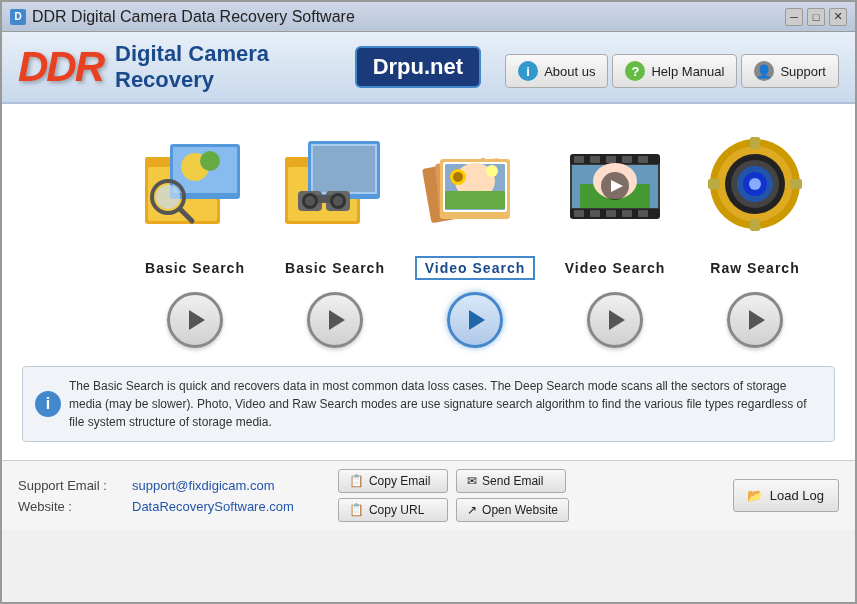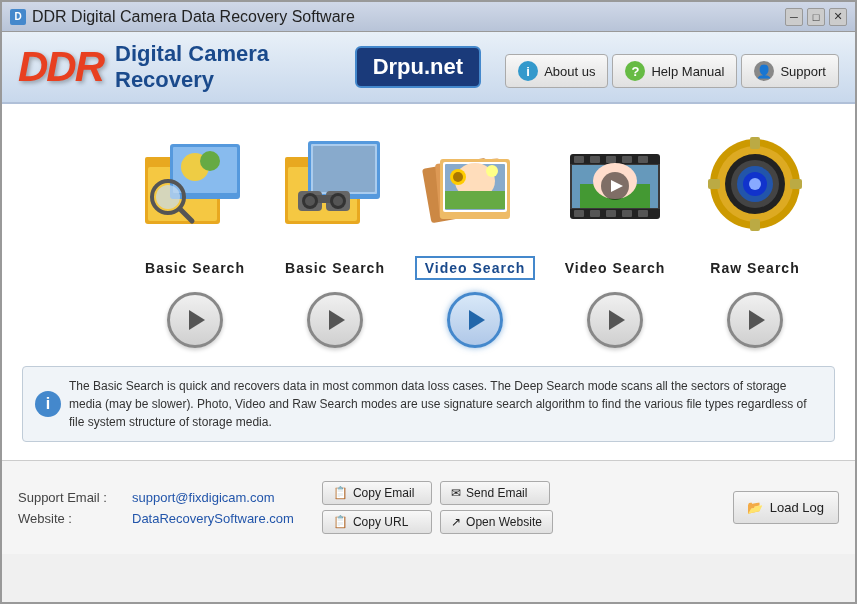--- a/index.html
+++ b/index.html
@@ -196,24 +196,24 @@
       color: white;
       display: flex; align-items: center; justify-content: center;
       font-size: 16px;
       font-weight: bold;
     }
 
     
     #footer {
       background: #f5f5f5;
       border-top: 1px solid #ccc;
-      padding: 20px 16px;
-      display: flex;
-      align-items: center;
-      gap: 10px;
+      padding: 8px 16px;
+      display: flex;
+      align-items: center;
+      gap: 26px;
     }
     .footer-label {
       font-size: 13px;
       color: #444;
       width: 110px;
     }
     .footer-link {
       font-size: 13px;
       color: #2255aa;
       text-decoration: none;

